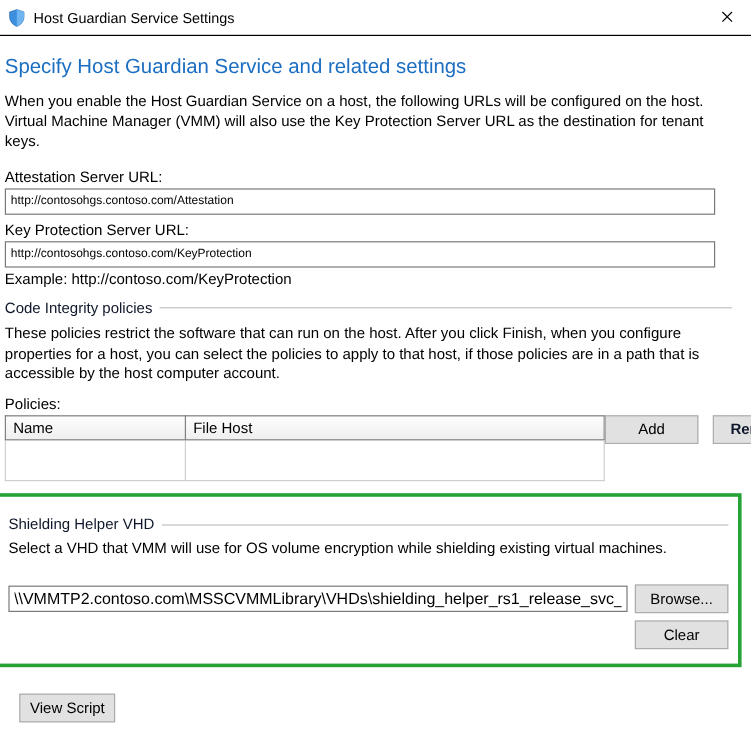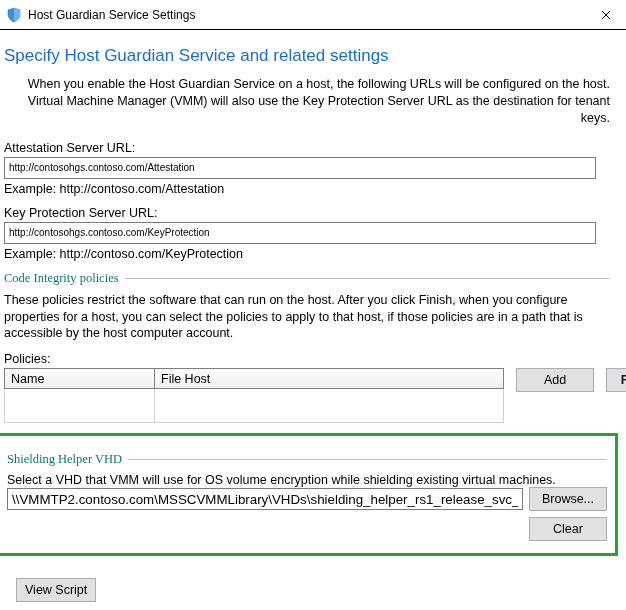--- a/index.html
+++ b/index.html
@@ -9,46 +9,46 @@
     
     .titlebar { height: 30px; display: flex; align-items: center; border-bottom: 1px solid #000000; padding: 0 0 0 6px; }
     .titlebar .shield { width: 16px; height: 16px; margin-right: 6px; flex: 0 0 auto; }
     .titlebar .title-text { flex: 1 1 auto; font-size: 12px; color: #000; }
     .titlebar .close-btn { width: 40px; height: 30px; display: flex; align-items: center; justify-content: center; font-size: 16px; color: #333; cursor: pointer; }
 
     .content { padding: 12px 16px 8px 4px; }
 
     h2.page-title { font-size: 17px; font-weight: 400; color: #1b6ec2; margin: 4px 0 10px 0; }
 
-    p.intro { margin: 4px 0 14px 0; line-height: 1.35; color: #000; text-align: right; }
+    p.intro { margin: 4px 0 14px 0; line-height: 1.35; color: #000; }
 
     .field-label { margin: 6px 0 2px 0; color: #000; }
     .field-input { width: 592px; height: 22px; border: 1px solid #7a7a7a; padding: 2px 4px; font-size: 10px; background: #fff; }
     .field-example { margin: 3px 0 10px 0; color: #000; }
 
     .section-header { display: flex; align-items: center; margin: 10px 0 6px 0; }
-    .section-header .label { margin-right: 6px; color: #0f766e; font-family: Liberation Serif, serif; }
+    .section-header .label { margin-right: 6px; color: #0f172a; }
     .section-header .rule { flex: 1 1 auto; height: 1px; background: #c0c0c0; }
 
     .policies-text { margin: 4px 0 10px 0; line-height: 1.35; }
 
-    .policies-row { display: flex; align-items: flex-start; gap: 12px; }
+    .policies-row { display: flex; align-items: flex-start; gap: 0; }
     .table-wrap { flex: 0 0 auto; width: 500px; }
     table.policies { width: 100%; border-collapse: collapse; border: 1px solid #808080; }
     table.policies th { text-align: left; font-weight: 400; padding: 2px 6px; border: 1px solid #808080; background: linear-gradient(#fdfdfd,#efefef); height: 20px; }
     table.policies td { height: 34px; border-left: 1px solid #cfcfcf; border-right: 1px solid #cfcfcf; border-bottom: 1px solid #cfcfcf; }
 
     .btn { display: inline-block; min-width: 78px; height: 24px; background: #e1e1e1; border: 1px solid #adadad; font-size: 12.5px; cursor: pointer; padding: 0 8px; }
     .btn.disabled { color: #0f172a; cursor: default; font-weight: bold; }
 
     .side-btns { display: flex; flex-direction: row; gap: 12px; width: 80px; }
 
     
     .highlight-box { border: 3px solid #25a336; margin-top: 10px; margin-left: -8px; margin-right: -8px; padding: 6px 8px 12px 8px; }
-    .vhd-text { margin: 4px 0 0 0; }
+    .vhd-text { margin: 4px 0 23px 0; }
     .vhd-row { display: flex; align-items: center; gap: 6px; margin-bottom: 6px; }
     .vhd-input { flex: 1 1 auto; height: 22px; border: 1px solid #7a7a7a; padding: 2px 4px; background: #fff; }
     .browse-btn { width: 76px; }
     .clear-btn-row { display: flex; justify-content: flex-end; }
 
     
     .footer { position: absolute; bottom: 8px; left: 16px; right: 16px; display: flex; align-items: flex-start; }
     .footer .left { flex: 1 1 auto; }
     .footer .right { display: flex; gap: 8px; }
     .footer .btn { min-width: 78px; }
@@ -75,21 +75,20 @@
 
 <div class="content">
 
   <h2 class="page-title">Specify Host Guardian Service and related settings</h2>
 
   <p class="intro">When you enable the Host Guardian Service on a host, the following URLs will be configured on the host. Virtual Machine Manager (VMM) will also use the Key Protection Server URL as the destination for tenant keys.</p>
 
   
   <div class="field-label">Attestation Server URL:</div>
   <input type="text" class="field-input" value="http://contosohgs.contoso.com/Attestation" style="">
-  <div class="field-example">Example: http://contoso.com/Attestation</div>
 
   
   <div class="field-label">Key Protection Server URL:</div>
   <input type="text" class="field-input" value="http://contosohgs.contoso.com/KeyProtection" style="">
   <div class="field-example">Example: http://contoso.com/KeyProtection</div>
 
   
   <div class="section-header">
     <span class="label">Code Integrity policies</span>
     <span class="rule"></span>

